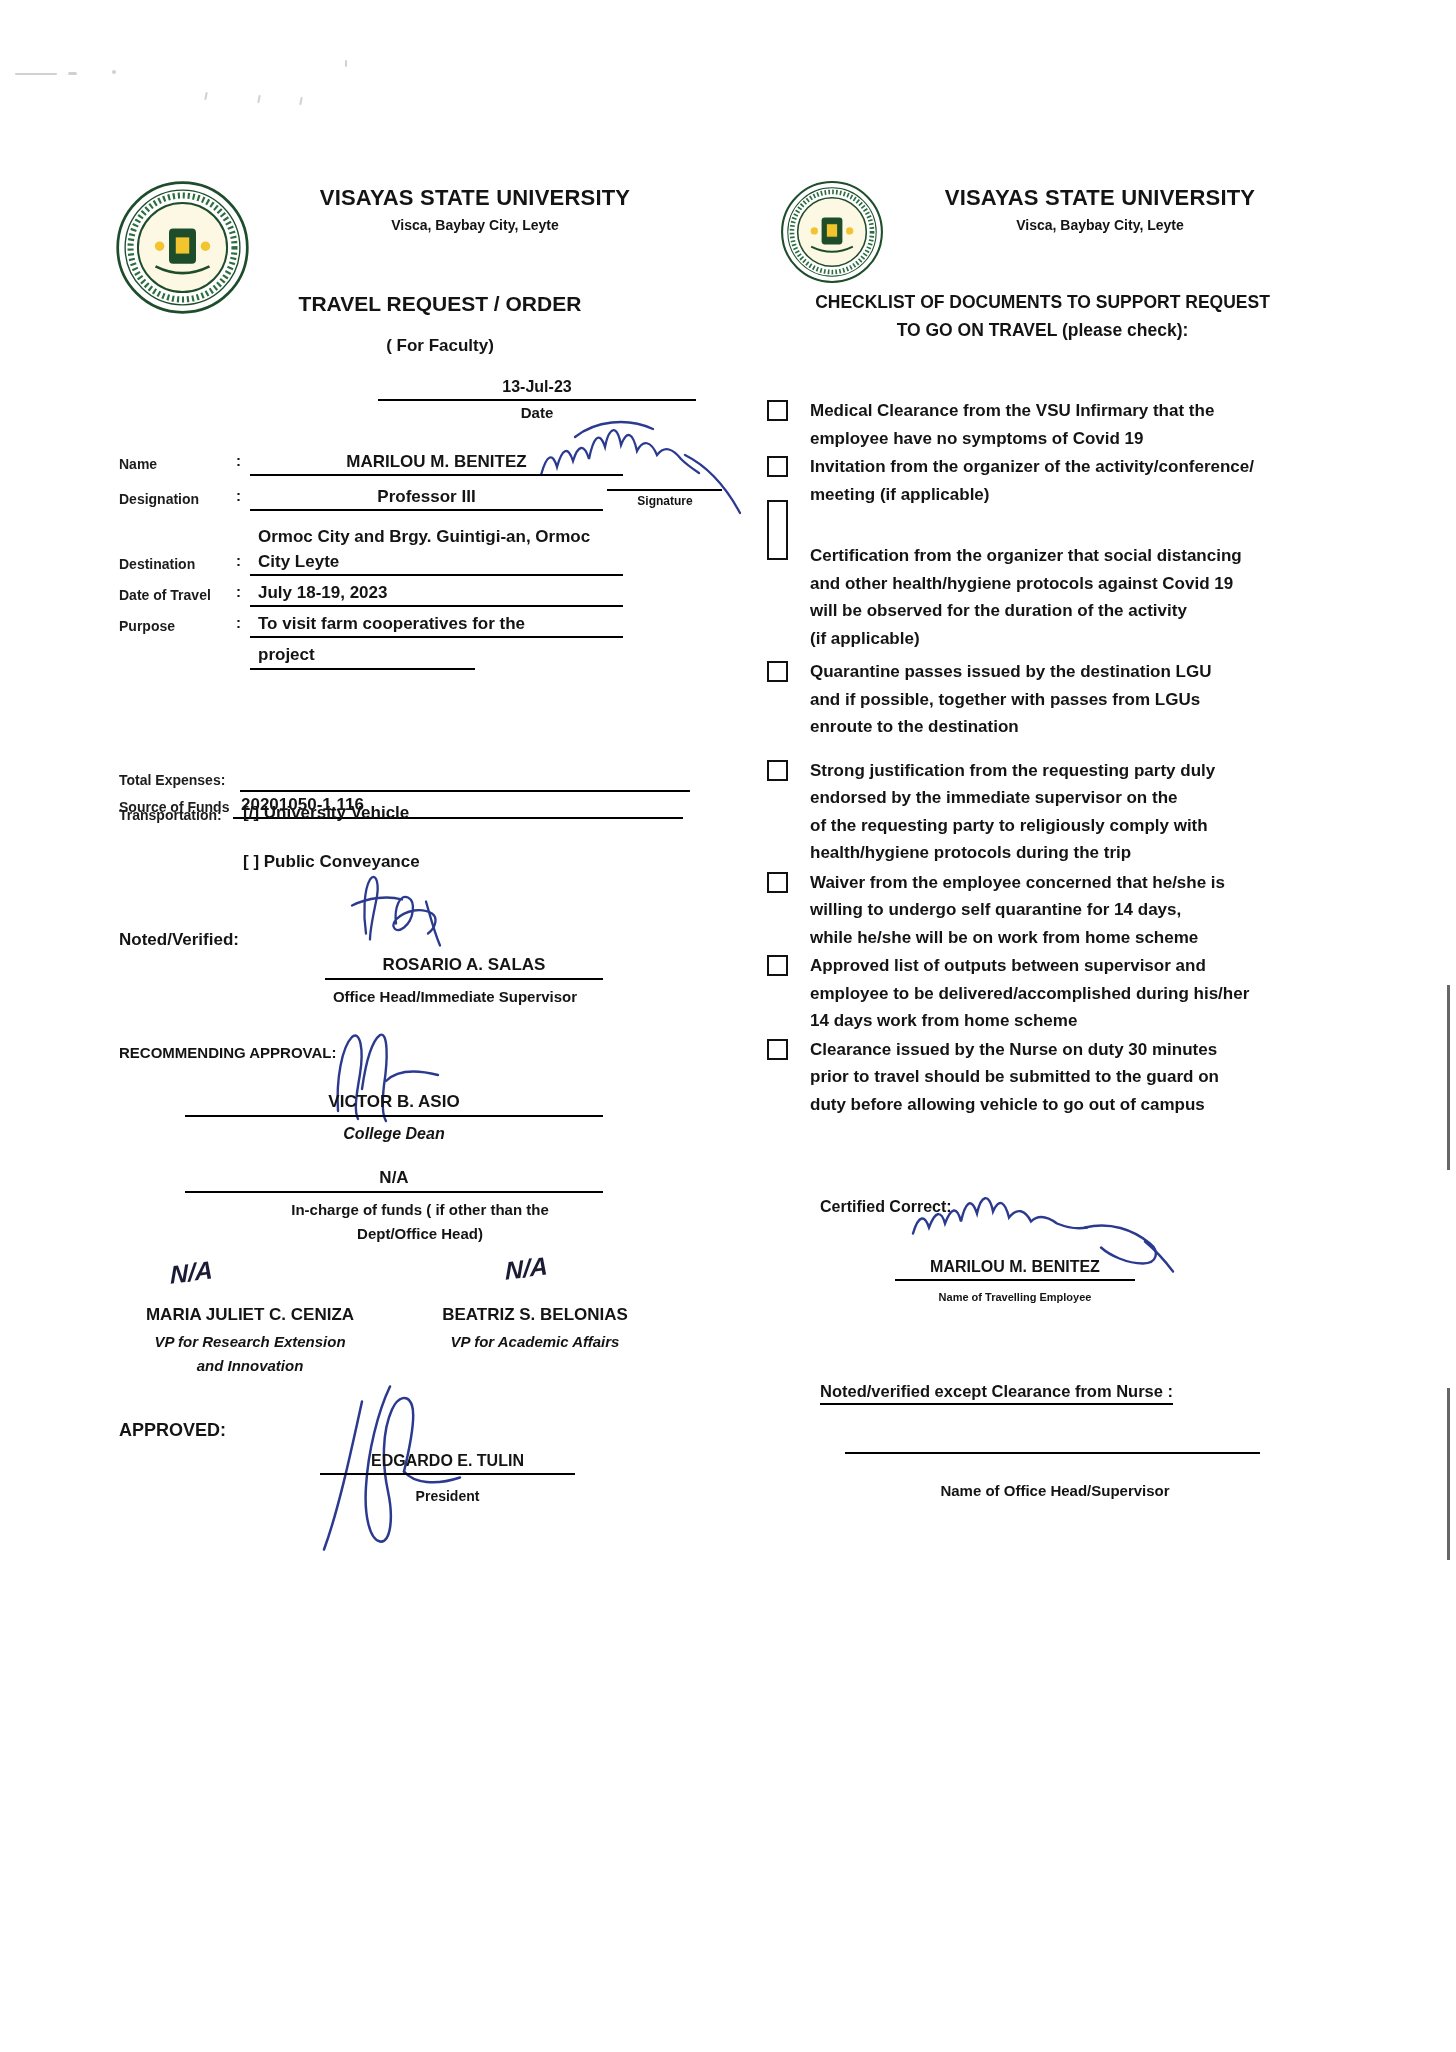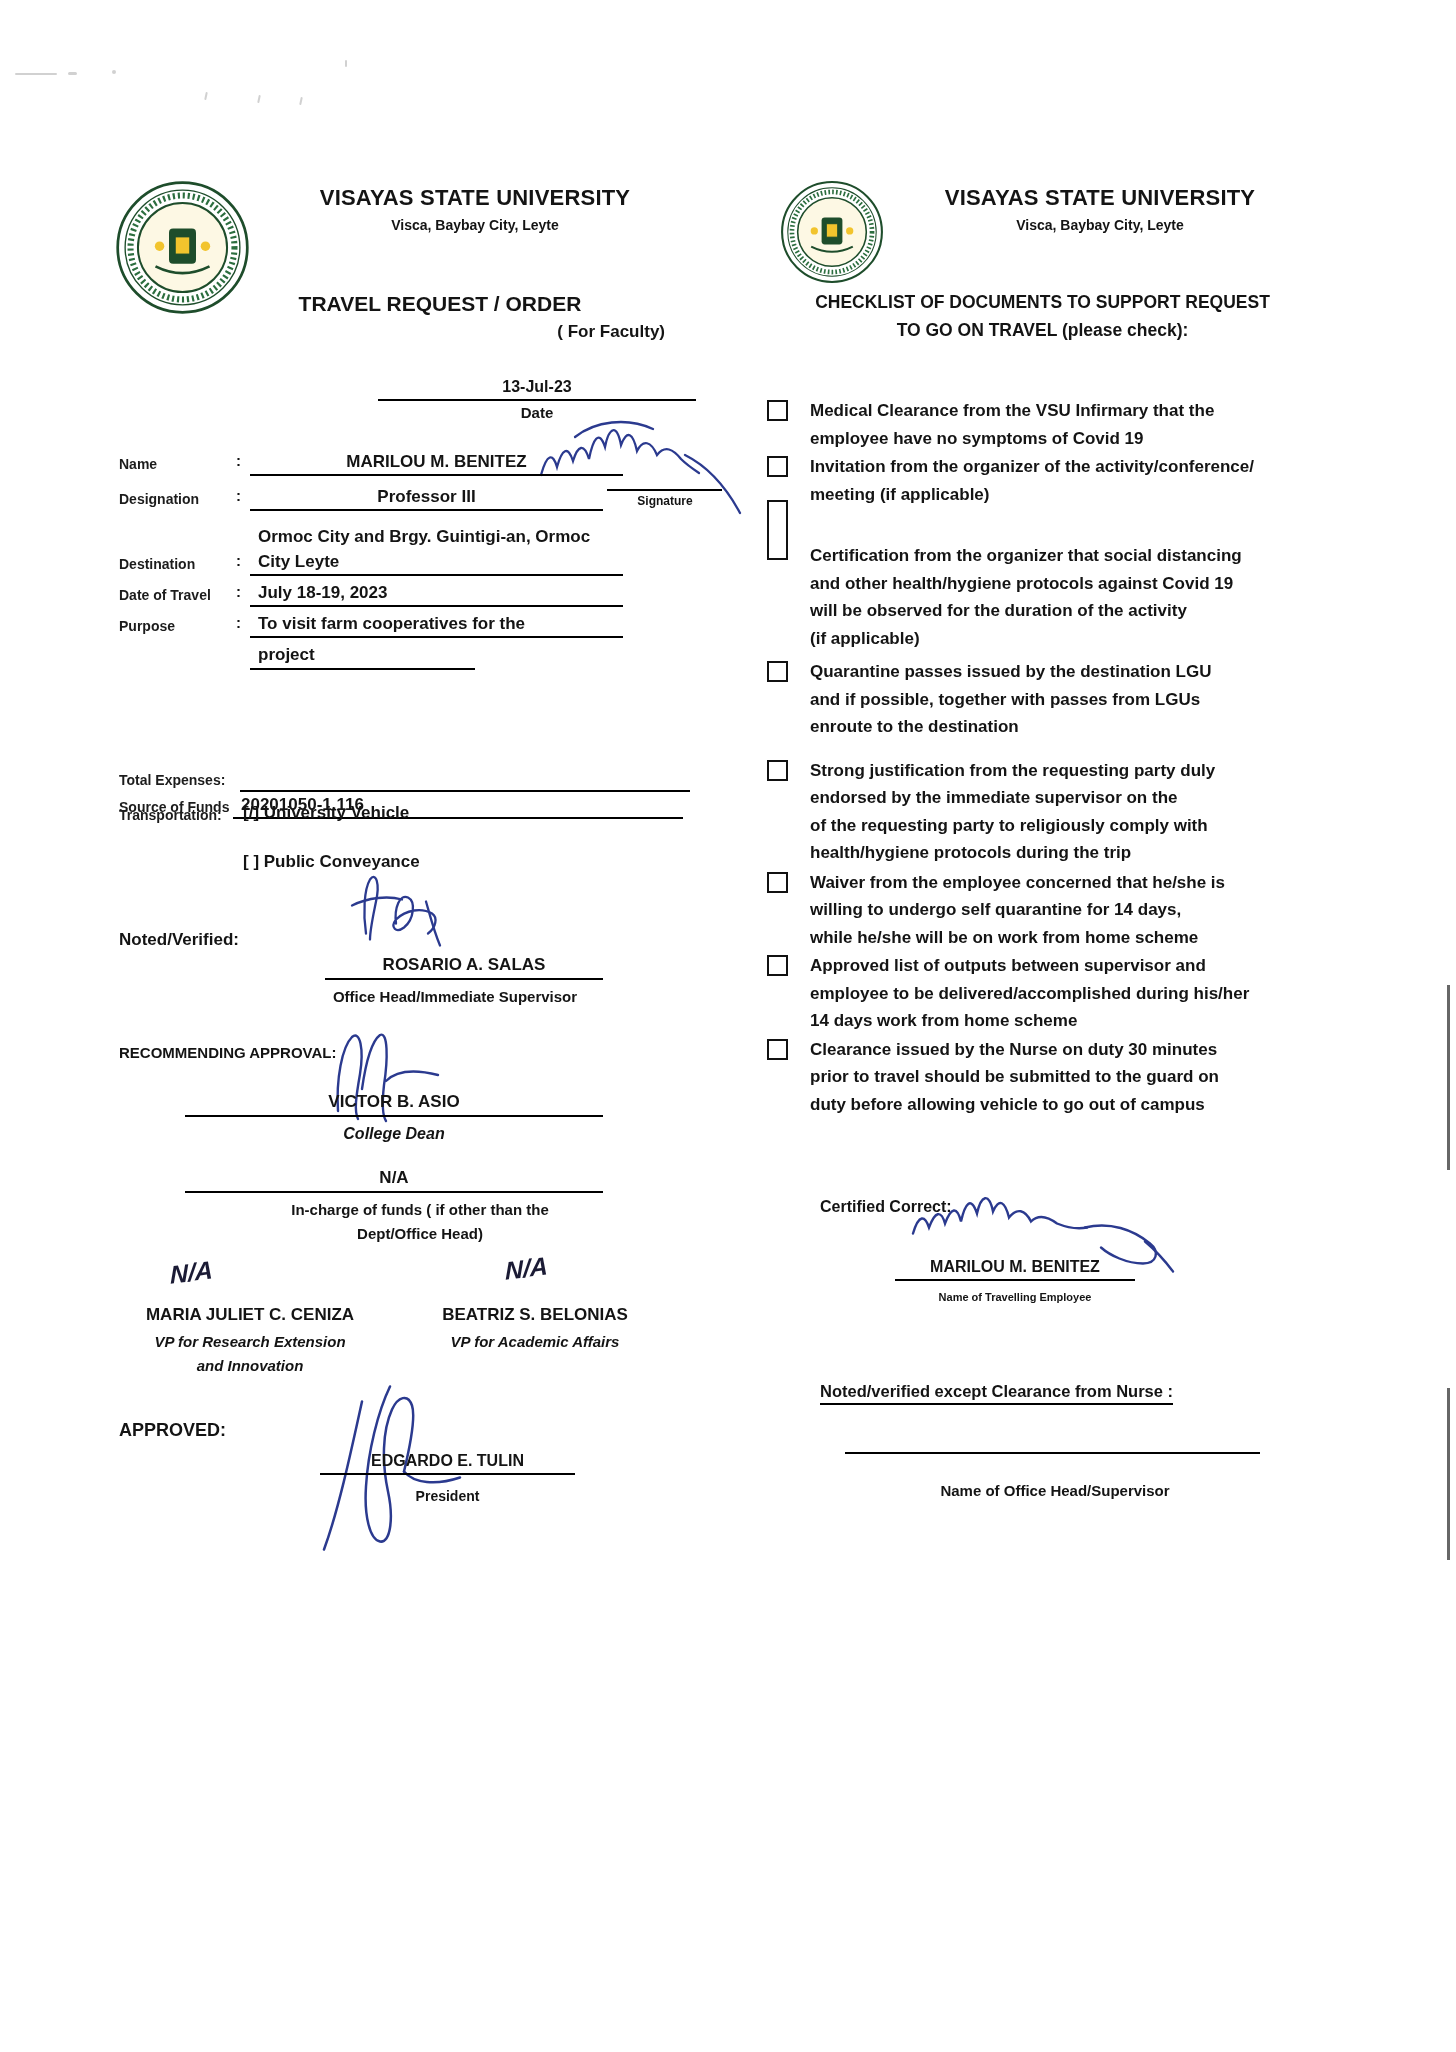--- a/index.html
+++ b/index.html
@@ -83,21 +83,21 @@
         <path d="M30,64 Q50,74 70,64" stroke="#1e4d2b" stroke-width="2" fill="none"></path>
       </svg>
       <div class="abs ctr" style="left:160px;top:10px;width:400px;">
         <div class="hdr-uni">VISAYAS STATE UNIVERSITY</div>
         <div class="hdr-addr">Visca, Baybay City, Leyte</div>
       </div>
     </div>
 
     <div class="abs ctr" style="left:100px;top:292px;width:450px;">
       <div class="b" style="font-size:21px;">TRAVEL REQUEST / ORDER</div>
-      <div class="b" style="font-size:17px;margin-top:6px;text-align:right;">( For Faculty)</div>
+      <div class="b" style="font-size:17px;margin-top:20px;">( For Faculty)</div>
     </div>
 
     <div class="abs" style="left:263px;top:350px;width:318px;margin-top:28px;">
       <div class="ctr b ul" style="font-size:16px;padding-bottom:3px;">13-Jul-23</div>
       <div class="ctr b" style="font-size:15px;margin-top:3px;">Date</div>
     </div>
 
     <svg class="sig-svg" style="left:420px;top:403px;" width="225" height="115" viewBox="0 0 225 115">
       <g fill="none" stroke="#2b3a8f" stroke-width="2.3" stroke-linecap="round">
         <path d="M6,72 C12,50 18,50 22,64 C27,46 33,42 38,58 C43,42 49,40 54,56 C58,36 64,26 70,44 C74,24 82,20 86,42 C92,26 98,30 102,48 C108,36 116,38 122,52 C130,42 138,46 146,56 C152,62 158,66 164,70"></path>

